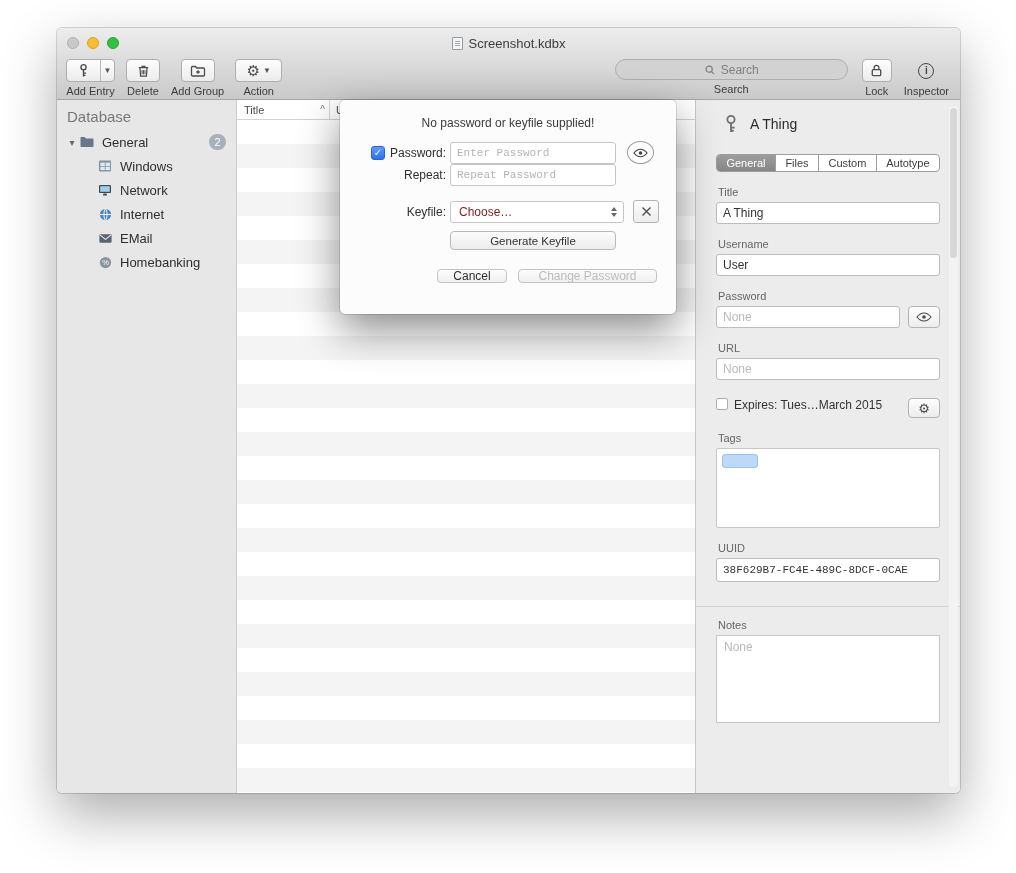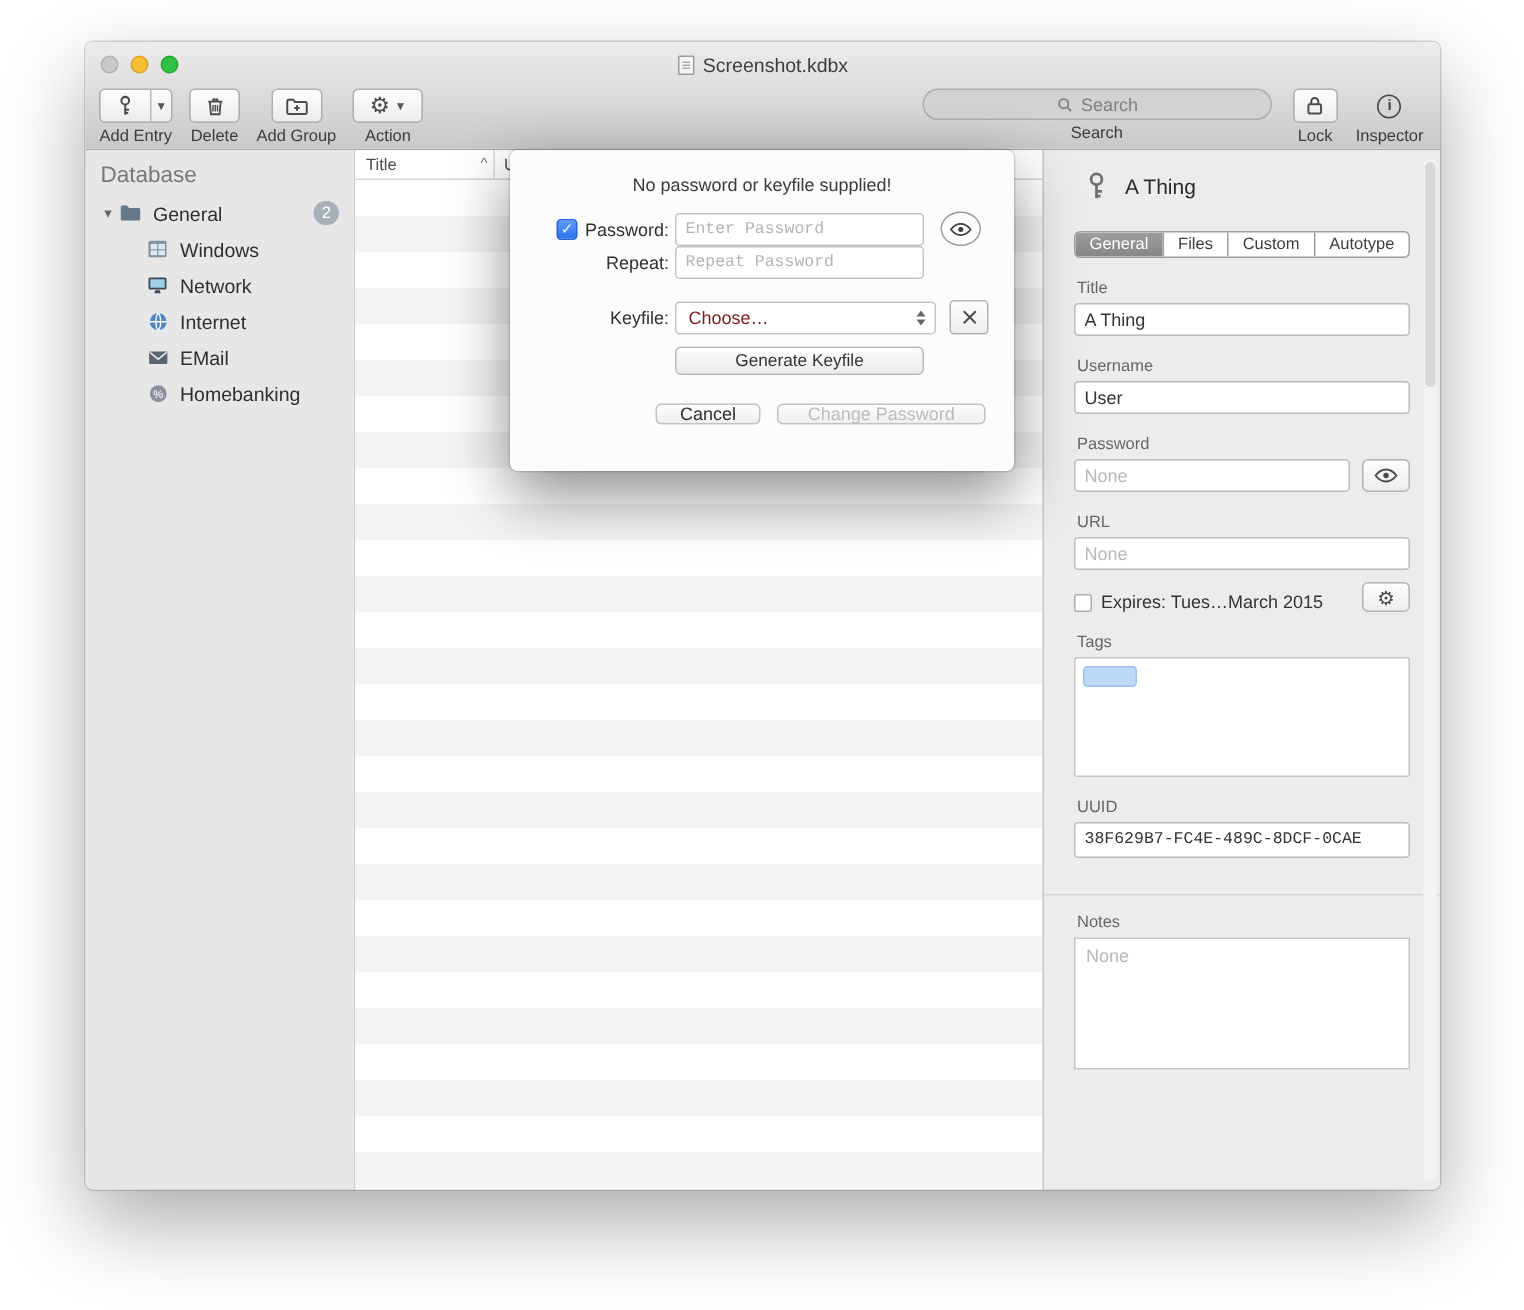--- a/index.html
+++ b/index.html
@@ -97,21 +97,21 @@
   .mono { font-family:Liberation Mono, monospace; font-size:11px; }
   .pw-row { display:flex; gap:8px; align-items:center; }
   .pw-row .tfield { flex:1; }
   .small-btn { height:22px; border:1px solid #b3b3b3; border-radius:4px;
     background:linear-gradient(#fdfdfd,#ededed); display:flex; align-items:center; justify-content:center;
     color:#4a4a4a; box-shadow:inset 0 1px 0 rgba(255,255,255,.6); }
   .eye-btn { width:32px; }
   .wide-btn { margin-top:10px; width:100%; height:22px; border:1px solid #b3b3b3; border-radius:4px;
     background:linear-gradient(#fdfdfd,#ededed); font-size:12px; color:#3b3b3b;
     display:flex; align-items:center; justify-content:center; box-shadow:inset 0 1px 0 rgba(255,255,255,.6); }
-  .expires-row { margin-top:8px; display:flex; align-items:flex-end; gap:6px; }
+  .expires-row { margin-top:18px; display:flex; align-items:flex-start; gap:6px; }
   .cbox { width:12px; height:12px; border:1px solid #aeaeae; border-radius:2px; background:#fff; flex:none; }
   .expires-text { flex:1; color:#333; font-size:12px; white-space:nowrap; overflow:hidden; }
   .gear-btn { width:32px; height:20px; font-size:13px; }
   .tags-box { margin-top:4px; height:80px; background:#fff; border:1px solid #c6c6c6; border-radius:2px; padding:5px; }
   .tag-chip { width:36px; height:14px; background:#bcd9f8; border:1px solid #9cc1ea; border-radius:3px; display:inline-block; }
   .uuid-field { height:24px; }
   .insp-divider { margin:24px -20px 0 -20px; border-top:1px solid #d4d4d4; }
   .notes-label { margin-top:12px; }
   .notes-box { margin-top:4px; height:88px; background:#fff; border:1px solid #c6c6c6; padding:4px 7px;
     color:#b9b9b9; font-size:12px; }

